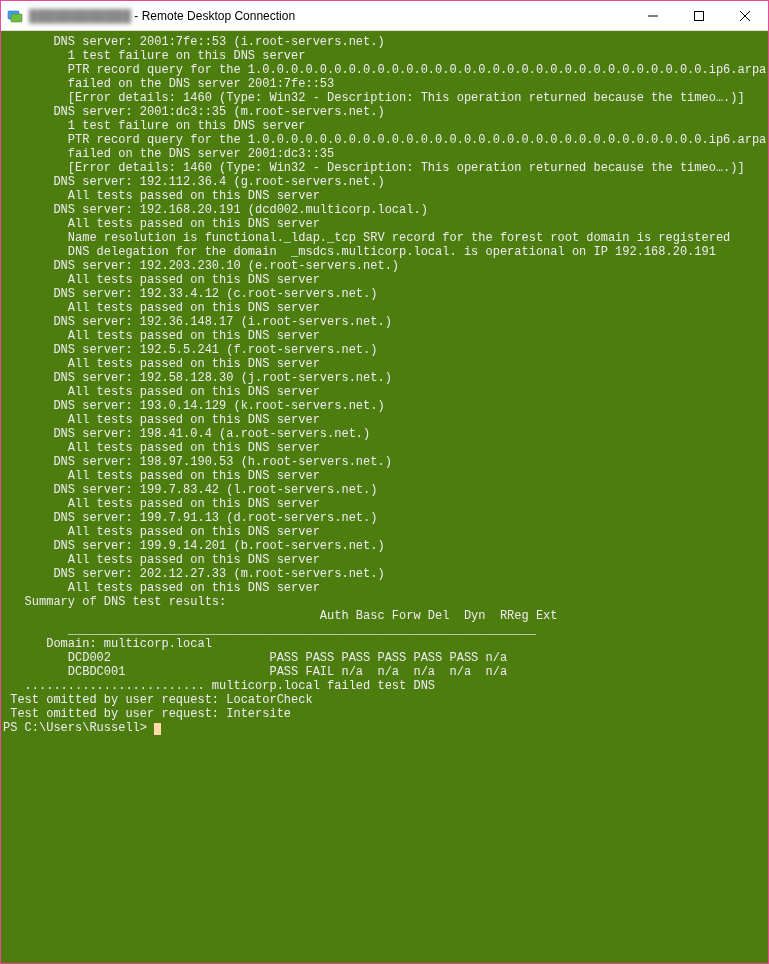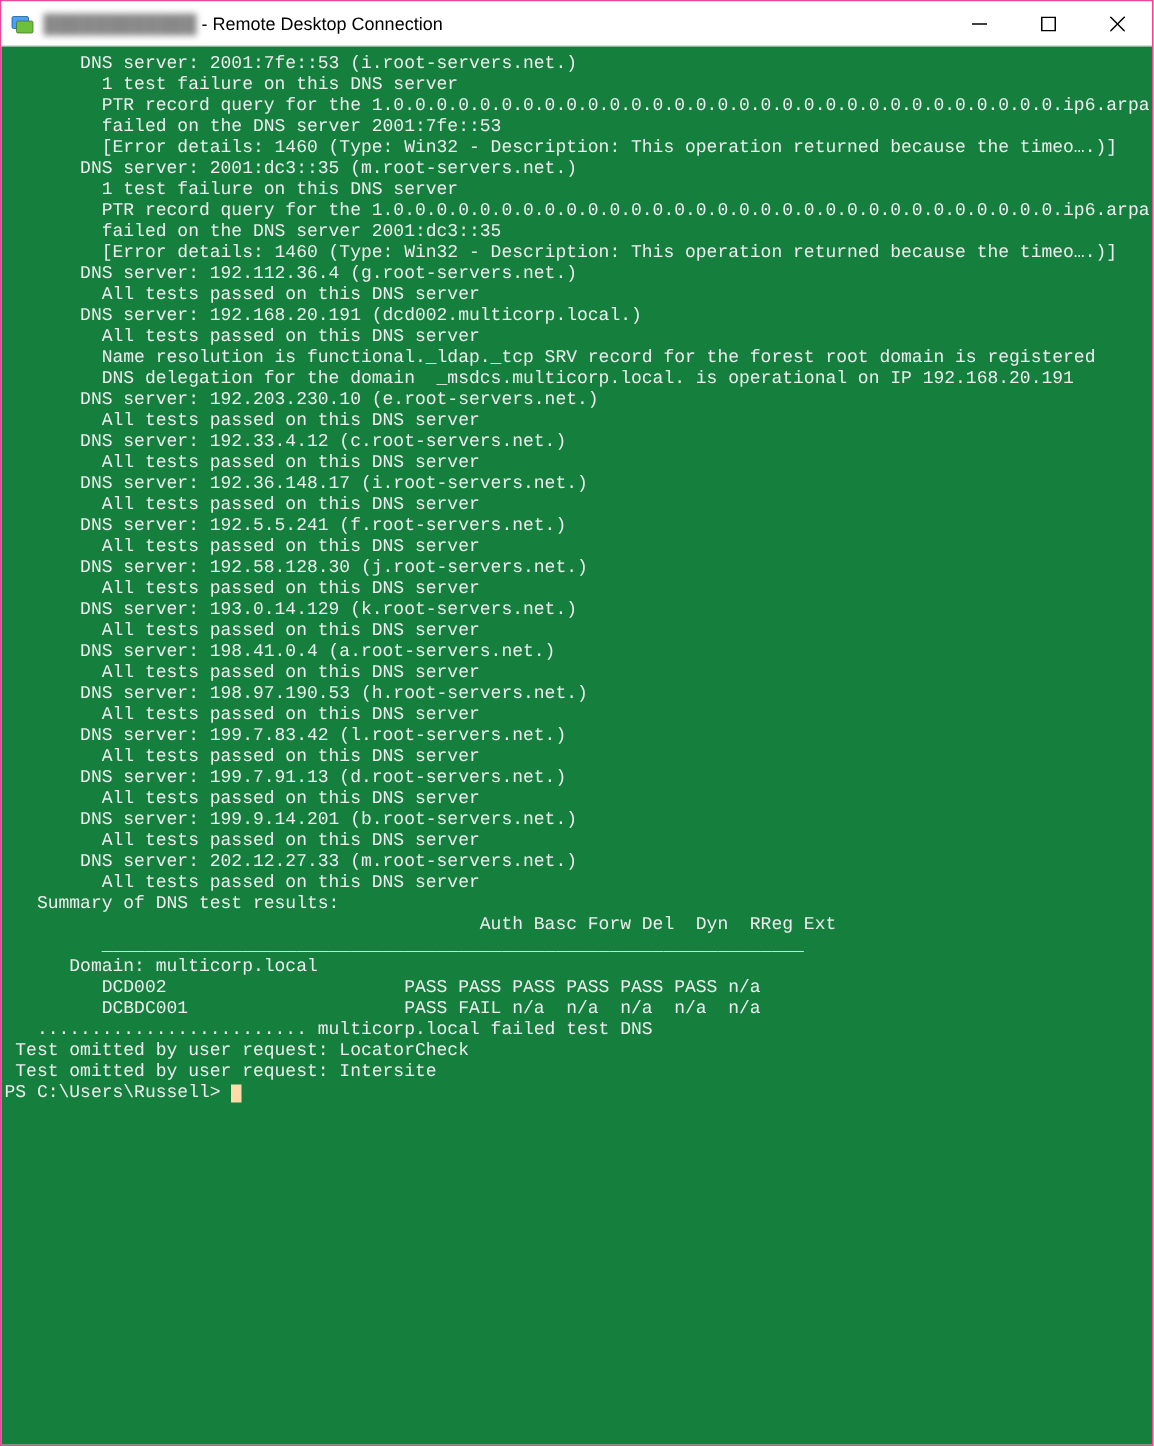--- a/index.html
+++ b/index.html
@@ -44,21 +44,21 @@
       height: 30px;
       display: flex;
       align-items: center;
       justify-content: center;
       font-family: 'Segoe UI', sans-serif;
       font-size: 12px;
       cursor: pointer;
     }
     .terminal {
       flex: 1;
-      background: #15803d;
+      background: #4d7c0f;
       color: #eeedf0;
       font-size: 12px;
       line-height: 14px;
       padding: 4px 2px 4px 2px;
       overflow: hidden;
       white-space: pre;
     }
     .cursor {
       display: inline-block;
       width: 7px;

